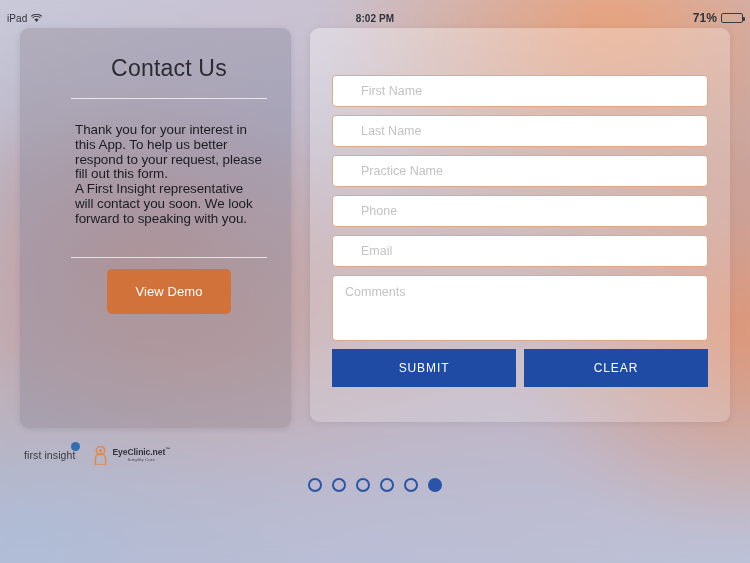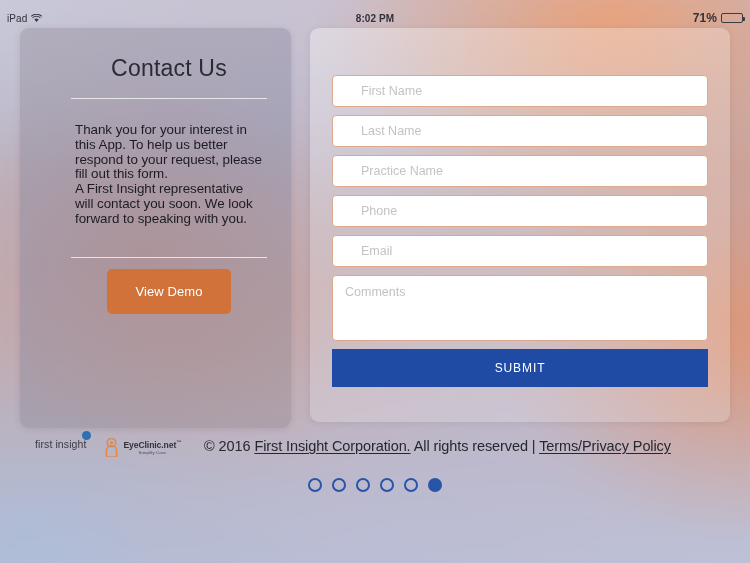--- a/index.html
+++ b/index.html
@@ -154,22 +154,22 @@
     letter-spacing: 0.9px;
     cursor: pointer;
   }
 
   
   #footer {
     position: absolute;
     left: 0; right: 0; top: 438px;
     height: 34px;
     display: flex;
-    align-items: flex-start;
-    padding-left: 35px;
+    align-items: center;
+    padding-left: 24px;
   }
   #logo-fi {
     display: flex; align-items: baseline;
     font-size: 10.5px; color: #3a3a44; letter-spacing: 0.1px;
     position: relative; white-space: nowrap;
   }
   #logo-fi .swirl {
     position: absolute; top: -7px; left: 47px;
     width: 9px; height: 9px; border-radius: 50%;
     background: #2e6fb5;
@@ -244,20 +244,21 @@
 <div id="right-panel">
   <div id="form">
     <input class="field" type="text" placeholder="First Name" style="">
     <input class="field" type="text" placeholder="Last Name" style="">
     <input class="field" type="text" placeholder="Practice Name" style="">
     <input class="field" type="text" placeholder="Phone" style="">
     <input class="field" type="text" placeholder="Email" style="">
     <textarea class="field" id="comments" placeholder="Comments" style=""></textarea>
     <div id="btn-row">
       <button class="bigbtn">SUBMIT</button>
+      <button class="bigbtn">CLEAR</button>
     </div>
   </div>
 </div>
 
 <div id="footer">
   <div id="logo-fi">
     <span>first insight</span>
     <span class="swirl"></span>
   </div>
 
@@ -268,28 +269,20 @@
         <circle cx="8.5" cy="4.6" r="1.7" fill="#e08a4e"></circle>
         <path d="M3.4 19 V12.6 a5.1 5.1 0 0 1 10.2 0 V19 Z" fill="none" stroke="#e08a4e" stroke-width="1.6"></path>
       </svg>
     </span>
     <span id="ec-text">
       <div id="ec-name"><span>EyeClinic.net</span><sup>™</sup></div>
       <div id="ec-tag">Simplify Care</div>
     </span>
   </div>
 
-  <div id="copyright">
-    <span>©</span>
-    <span>2016</span>
-    <span class="ul">First Insight Corporation.</span>
-    <span>All rights reserved</span>
-    <span>|</span>
-    <span class="ul">Terms/Privacy Policy</span>
-  </div>
 </div>
 
 <div id="dots">
     <div class="dot"></div>
     <div class="dot"></div>
     <div class="dot"></div>
     <div class="dot"></div>
     <div class="dot"></div>
     <div class="dot active"></div>
   </div>

